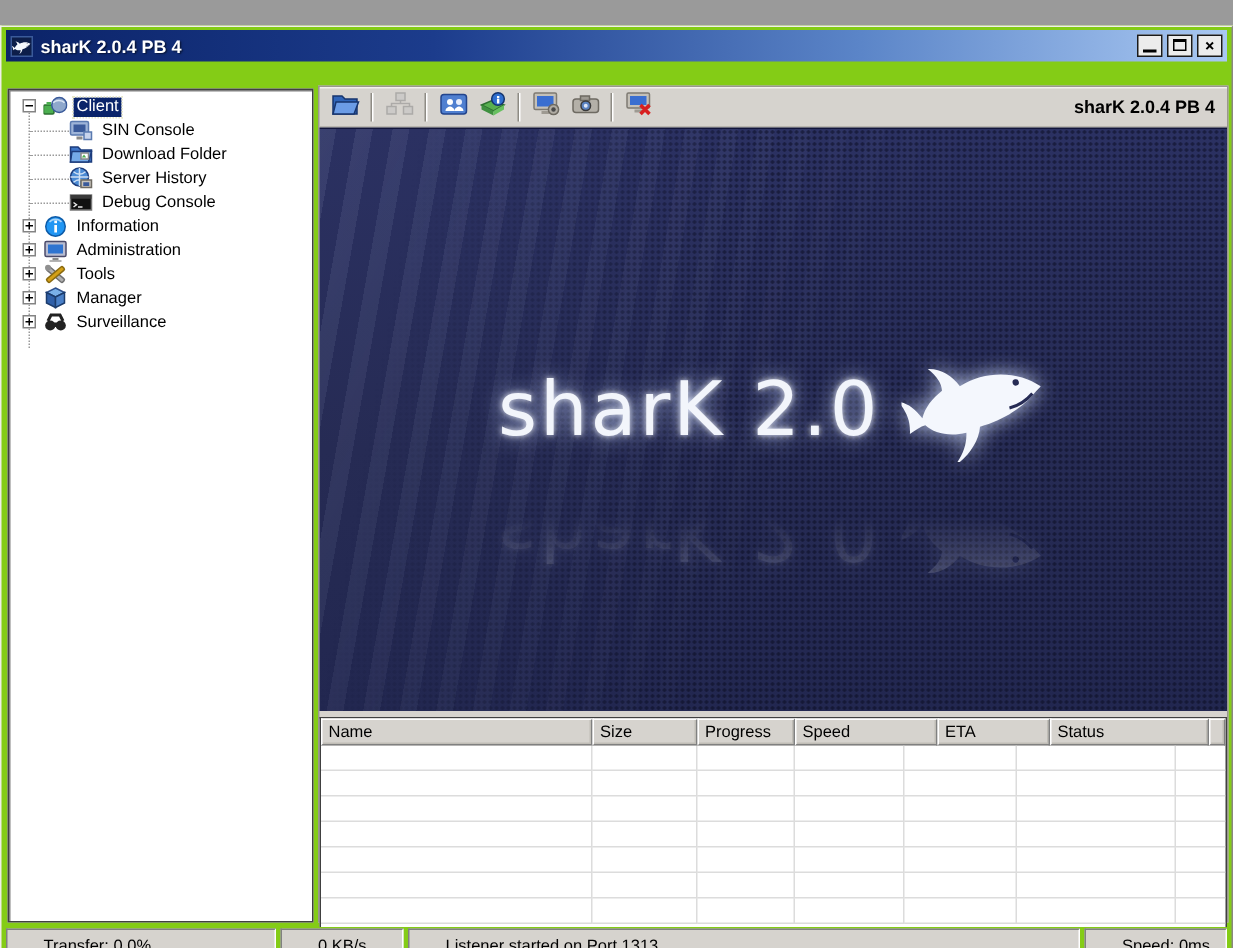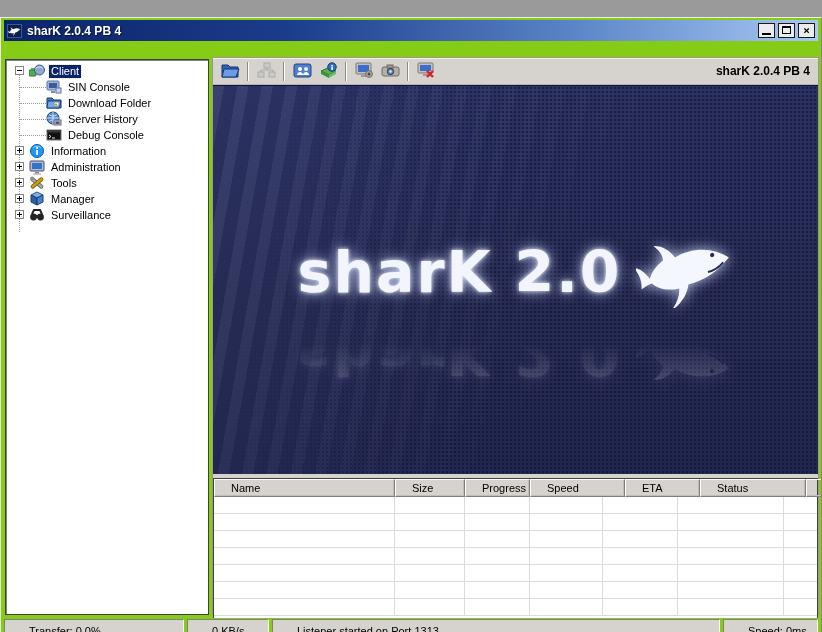--- a/index.html
+++ b/index.html
@@ -70,34 +70,34 @@
     background:repeating-linear-gradient(100deg,rgba(200,210,240,.10) 0 11px,rgba(200,210,240,0) 11px 24px);
     -webkit-mask-image:linear-gradient(115deg,rgba(0,0,0,.95) 0%,rgba(0,0,0,.4) 35%,transparent 60%);
             mask-image:linear-gradient(115deg,rgba(0,0,0,.95) 0%,rgba(0,0,0,.4) 35%,transparent 60%);}
   .banner .dots{position:absolute;inset:0;
     background-image:radial-gradient(rgba(8,10,28,.55) 1px,transparent 1.3px);
     background-size:4px 4px;
     -webkit-mask-image:linear-gradient(100deg,transparent 10%,rgba(0,0,0,.9) 45%);
             mask-image:linear-gradient(100deg,transparent 10%,rgba(0,0,0,.9) 45%);}
   .logo{position:absolute;left:0;right:0;top:148px;text-align:center;}
   .logo-line{display:inline-flex;align-items:center;gap:14px;}
-  .logo-text{font-size:57px;font-weight:bold;letter-spacing:2px;color:#f2f5fb;
+  .logo-text{font-size:50px;font-weight:normal;letter-spacing:2px;color:#f2f5fb;
     font-family:"DejaVu Sans","Liberation Sans",sans-serif;line-height:1;
     text-shadow:0 0 14px rgba(205,220,255,.85),0 0 4px rgba(255,255,255,.9);}
   .logo-shark{filter:drop-shadow(0 0 7px rgba(215,228,255,.85));}
   .logo-refl{display:block;transform:scaleY(-1);opacity:.30;margin-top:6px;
     -webkit-mask-image:linear-gradient(to bottom,rgba(0,0,0,.75),transparent 65%);
             mask-image:linear-gradient(to bottom,rgba(0,0,0,.75),transparent 65%);}
   
   .table-area{position:relative;height:140px;margin-top:4px;background:#fff;
     border:1px solid #404040;border-bottom:none;}
   .thead{display:flex;height:18px;background:#d6d3ce;}
   .th{flex:0 0 auto;border:1px solid;border-color:#fff #808080 #808080 #fff;
     box-shadow:inset -1px -1px 0 #c0bdb6;
-    padding:2px 16px;overflow:hidden;white-space:nowrap;cursor:default;}
+    padding:2px 4px;overflow:hidden;white-space:nowrap;cursor:default;}
   .th.fill{flex:1 1 auto;}
   .tbody{position:absolute;left:0;right:0;top:18px;bottom:0;overflow:hidden;}
   .trow{display:flex;height:17px;}
   .td{flex:0 0 auto;border-right:1px solid #dcdcdc;border-bottom:1px solid #dcdcdc;}
   .td.fill{flex:1 1 auto;border-right:none;}
   
   .statusbar{position:absolute;left:3px;right:3px;top:601px;height:24px;display:flex;gap:3px;}
   .spanel{background:#d6d3ce;border:1px solid;border-color:#808080 #fff #fff #808080;
     display:flex;align-items:center;padding:0 24px;white-space:nowrap;overflow:hidden;}
   .bottom-edge{position:absolute;left:0;right:0;bottom:0;height:4px;background:#141414;}

